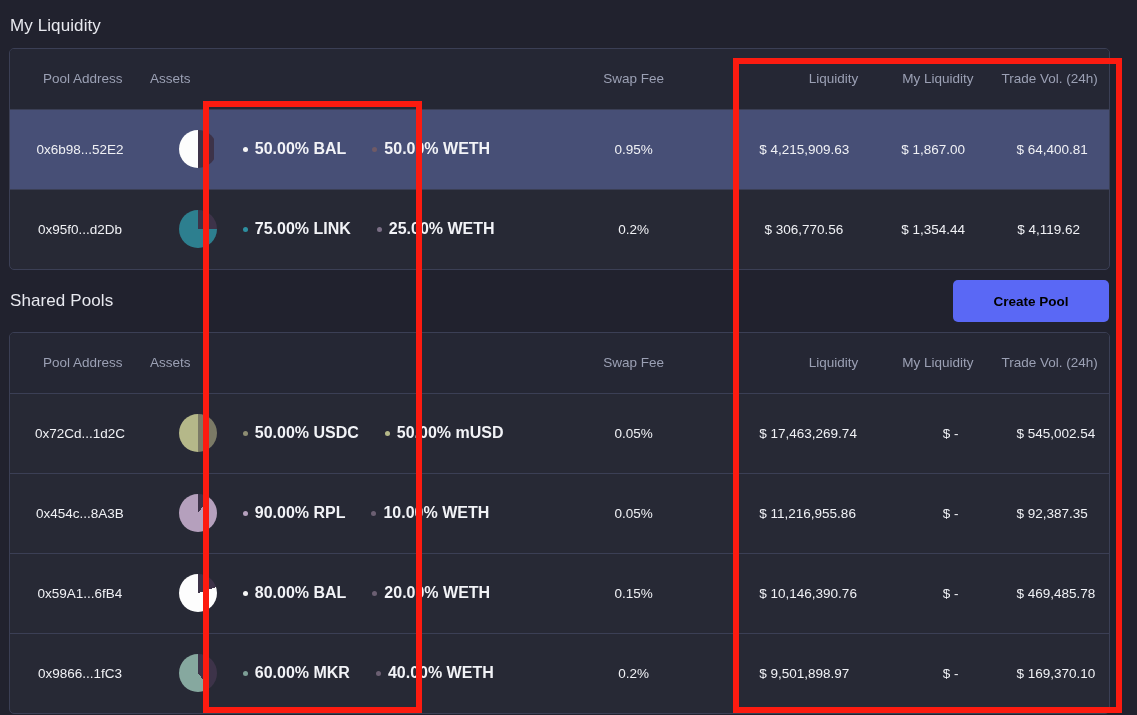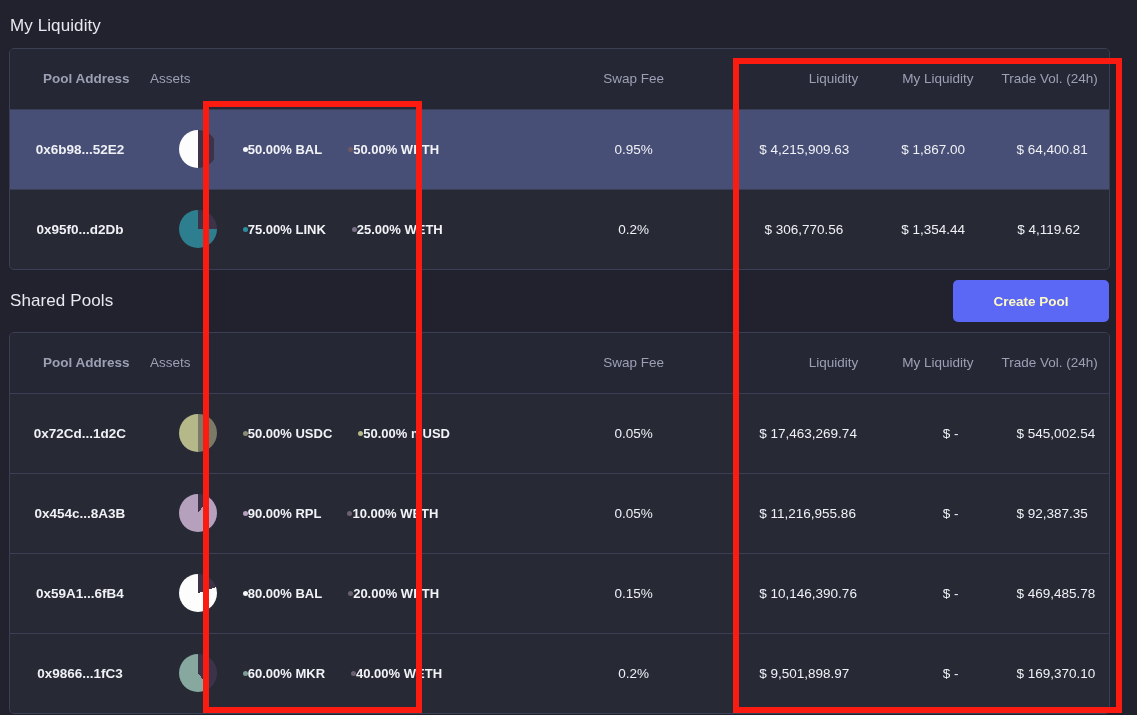--- a/index.html
+++ b/index.html
@@ -48,41 +48,41 @@
     height: 80px;
     color: #f0f1f5;
     font-size: 13.5px;
     padding: 0 29px;
     border-top: 1px solid #3b3f55;
     white-space: nowrap;
   }
   tbody tr:first-child td { border-top: none; }
   tbody tr.highlight td { background: #474f76; }
 
-  .col-addr   { width: 136px; text-align: center; font-weight: bold; }
+  .col-addr   { width: 136px; text-align: center; }
   .col-assets { width: 62px;  text-align: left; }
   .col-weights{ width: 314px; text-align: left; }
   .col-fee    { width: 188px; text-align: center; }
   .col-liq    { width: 138px; text-align: right; }
   .col-myliq  { width: 112px; text-align: right; }
   .col-vol    { width: 118px; text-align: right; }
 
   th.col-addr { text-align: left; padding-left: 33px; }
   th.col-assets { text-align: left; padding-left: 0; }
   td.col-addr { text-align: center; padding-left: 0; padding-right: 0; }
 
   .pie { width: 38px; height: 38px; border-radius: 50%; display: block; }
 
   .weights { display: flex; align-items: center; gap: 26px; }
-  .weight-item { display: flex; align-items: center; gap: 0; font-size: 13px; font-weight: 700; color: #f2f3f7; }
+  .weight-item { display: flex; align-items: center; gap: 7px; font-size: 16px; font-weight: 700; color: #f2f3f7; }
   .dot { width: 5px; height: 5px; border-radius: 50%; display: inline-block; flex: none; }
 
   .create-pool-btn {
     background: #5a68f5;
-    color: #fef9c3;
+    color: #000000;
     font-size: 13.5px;
     font-weight: 700;
     border: none;
     border-radius: 5px;
     width: 156px;
     height: 42px;
     cursor: pointer;
     font-family: "Liberation Sans", sans-serif;
   }
 

